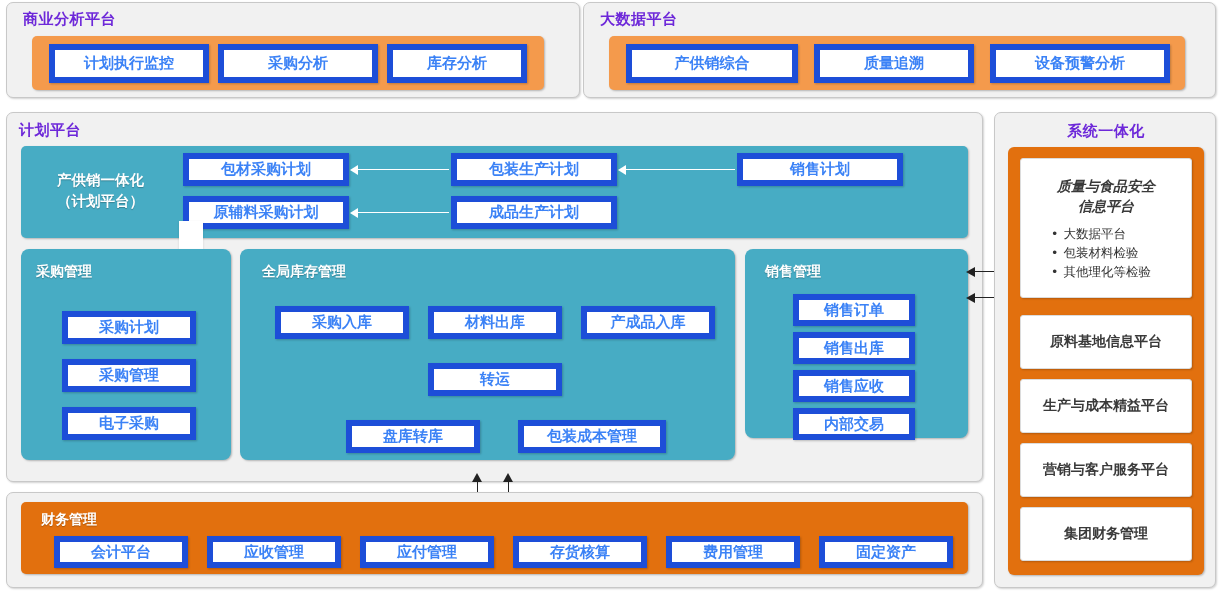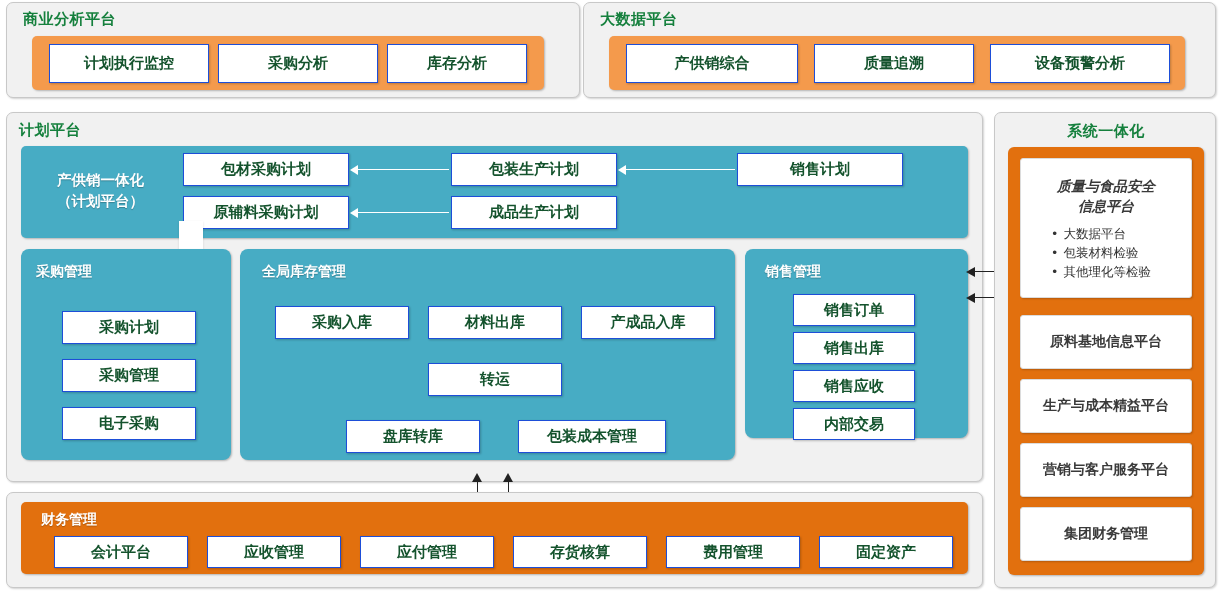--- a/index.html
+++ b/index.html
@@ -14,21 +14,21 @@
   
   .panel {
     position: absolute;
     background: #f1f1f1;
     border: 1px solid #c8c8c8;
     border-radius: 7px;
     box-shadow: 1px 1px 2px rgba(0,0,0,.18);
   }
   .panel-title {
     position: absolute;
-    color: #15803d;
+    color: #6d28d9;
     font-weight: bold;
     font-size: 15px;
     letter-spacing: .5px;
     white-space: nowrap;
   }
 
   
   .band {
     position: absolute;
     border-radius: 5px;
@@ -43,26 +43,26 @@
     font-weight: bold;
     font-size: 14px;
     white-space: nowrap;
     text-shadow: 0 1px 1px rgba(0,0,0,.25);
   }
 
   
   .chip {
     position: absolute;
     background: #ffffff;
-    border: 1px solid #1d4ed8;
+    border: 6px solid #1d4ed8;
     display: flex;
     align-items: center;
     justify-content: center;
     text-align: center;
-    color: #14532d;
+    color: #3b82f6;
     font-size: 15px;
     font-weight: bold;
     box-shadow: 1px 1px 2px rgba(0,0,0,.22);
     white-space: nowrap;
   }
 
   
   .rchip {
     position: absolute;
     background: #ffffff;

